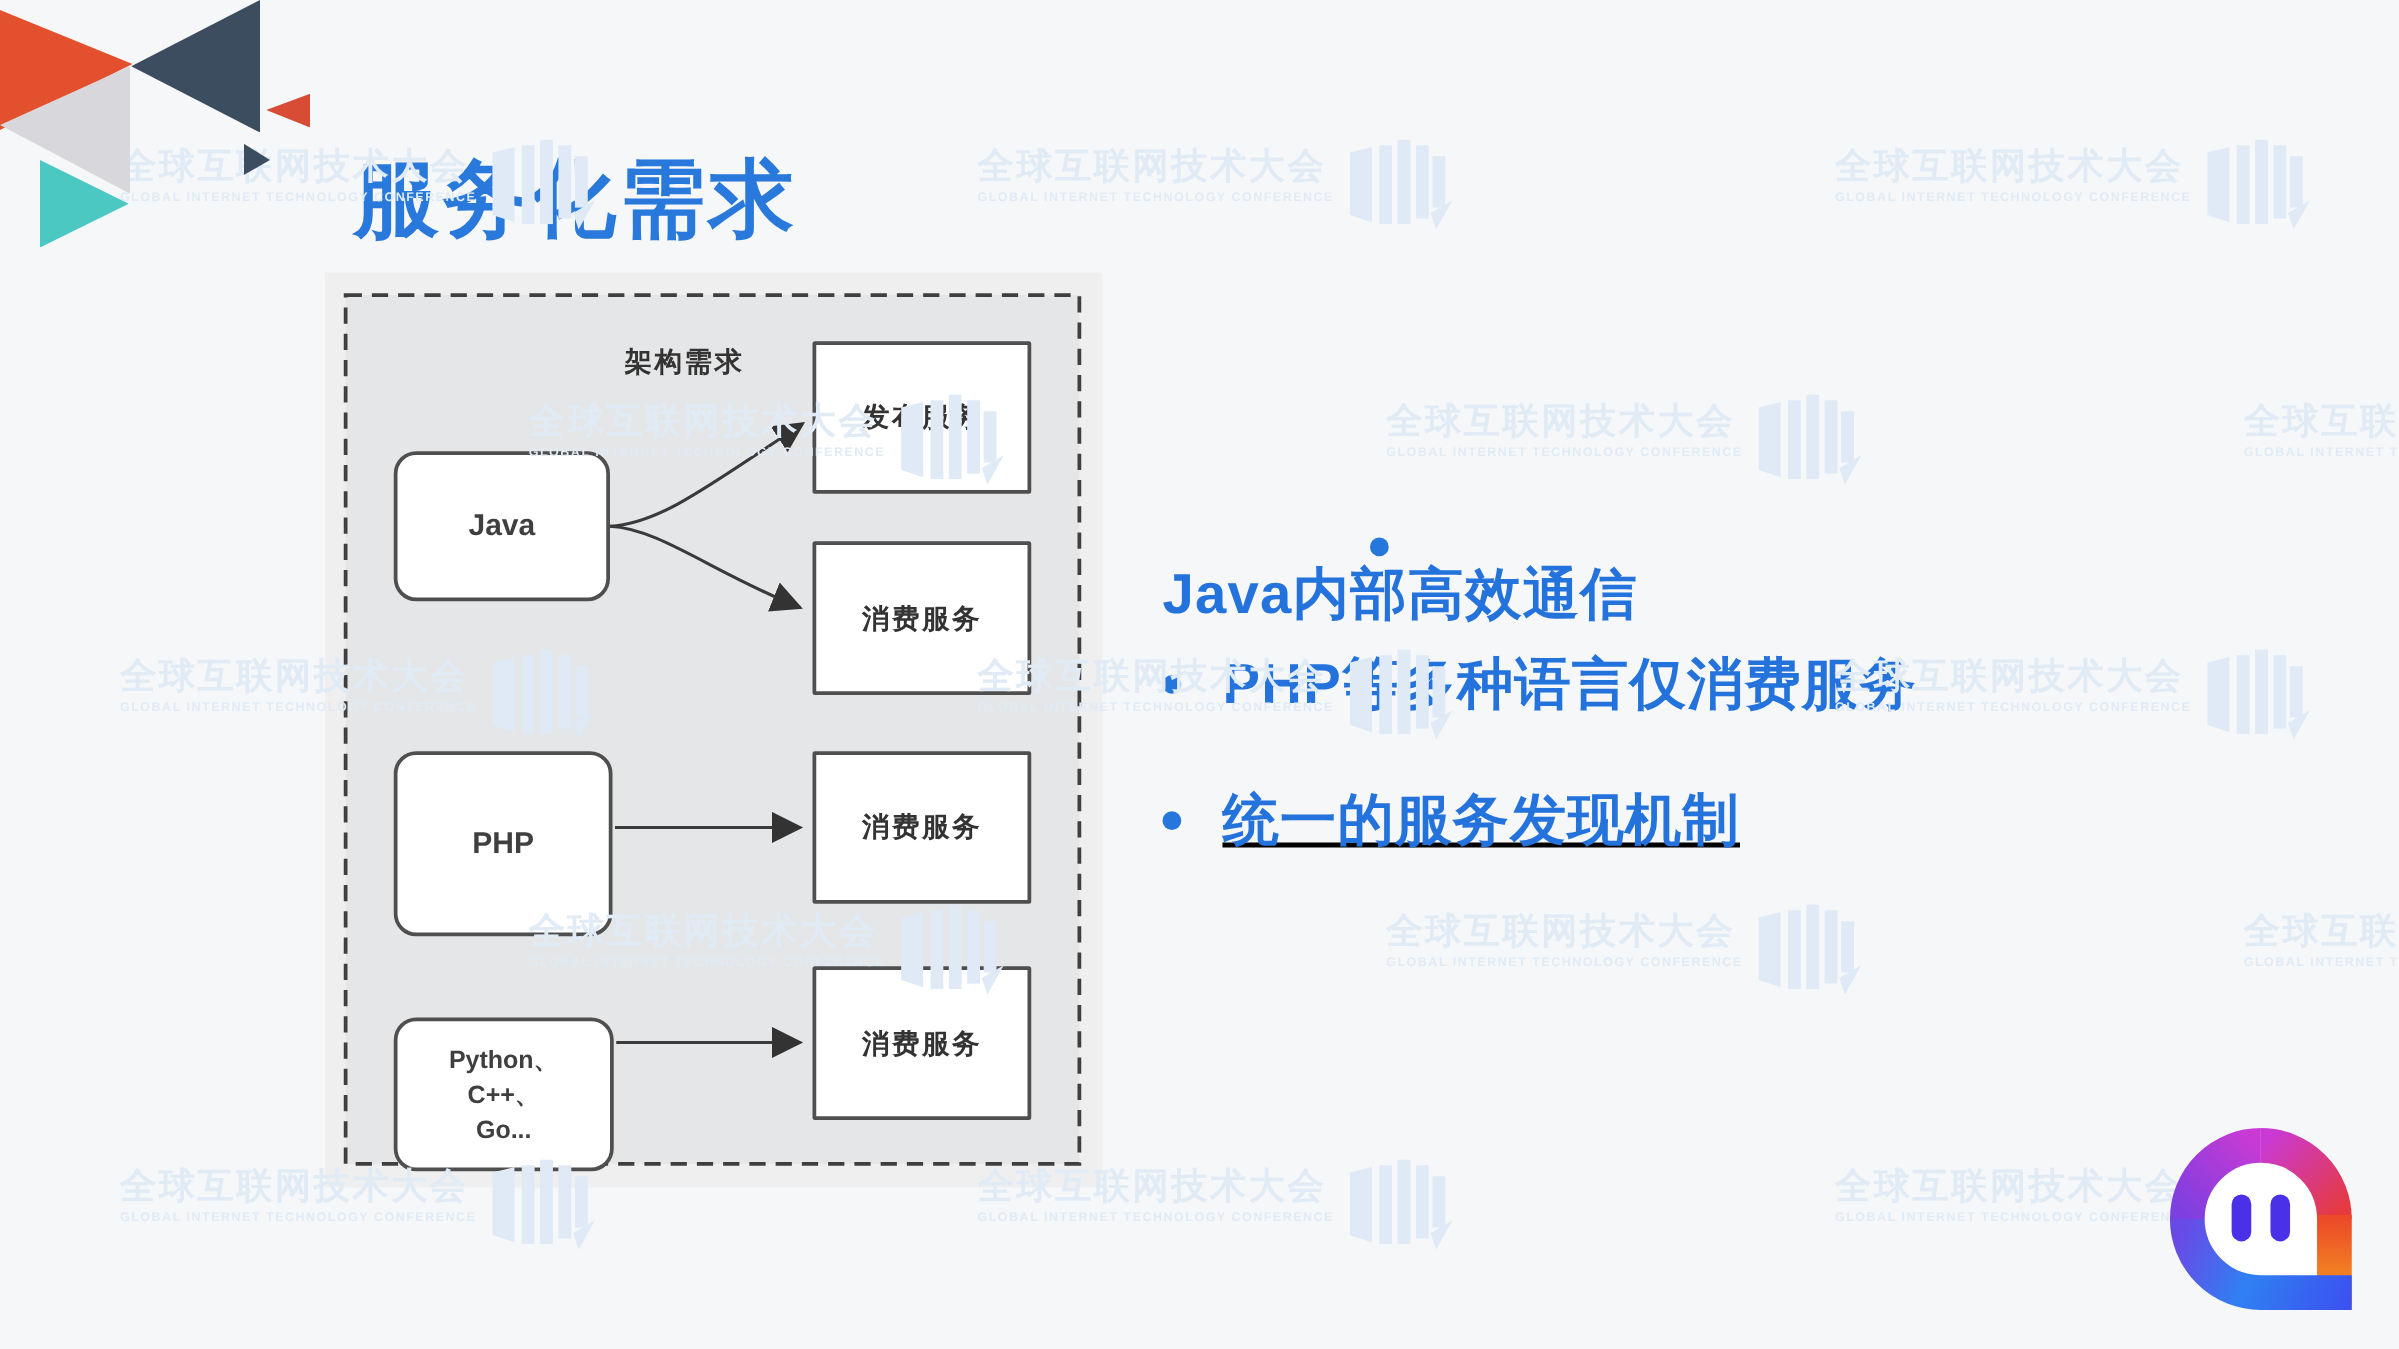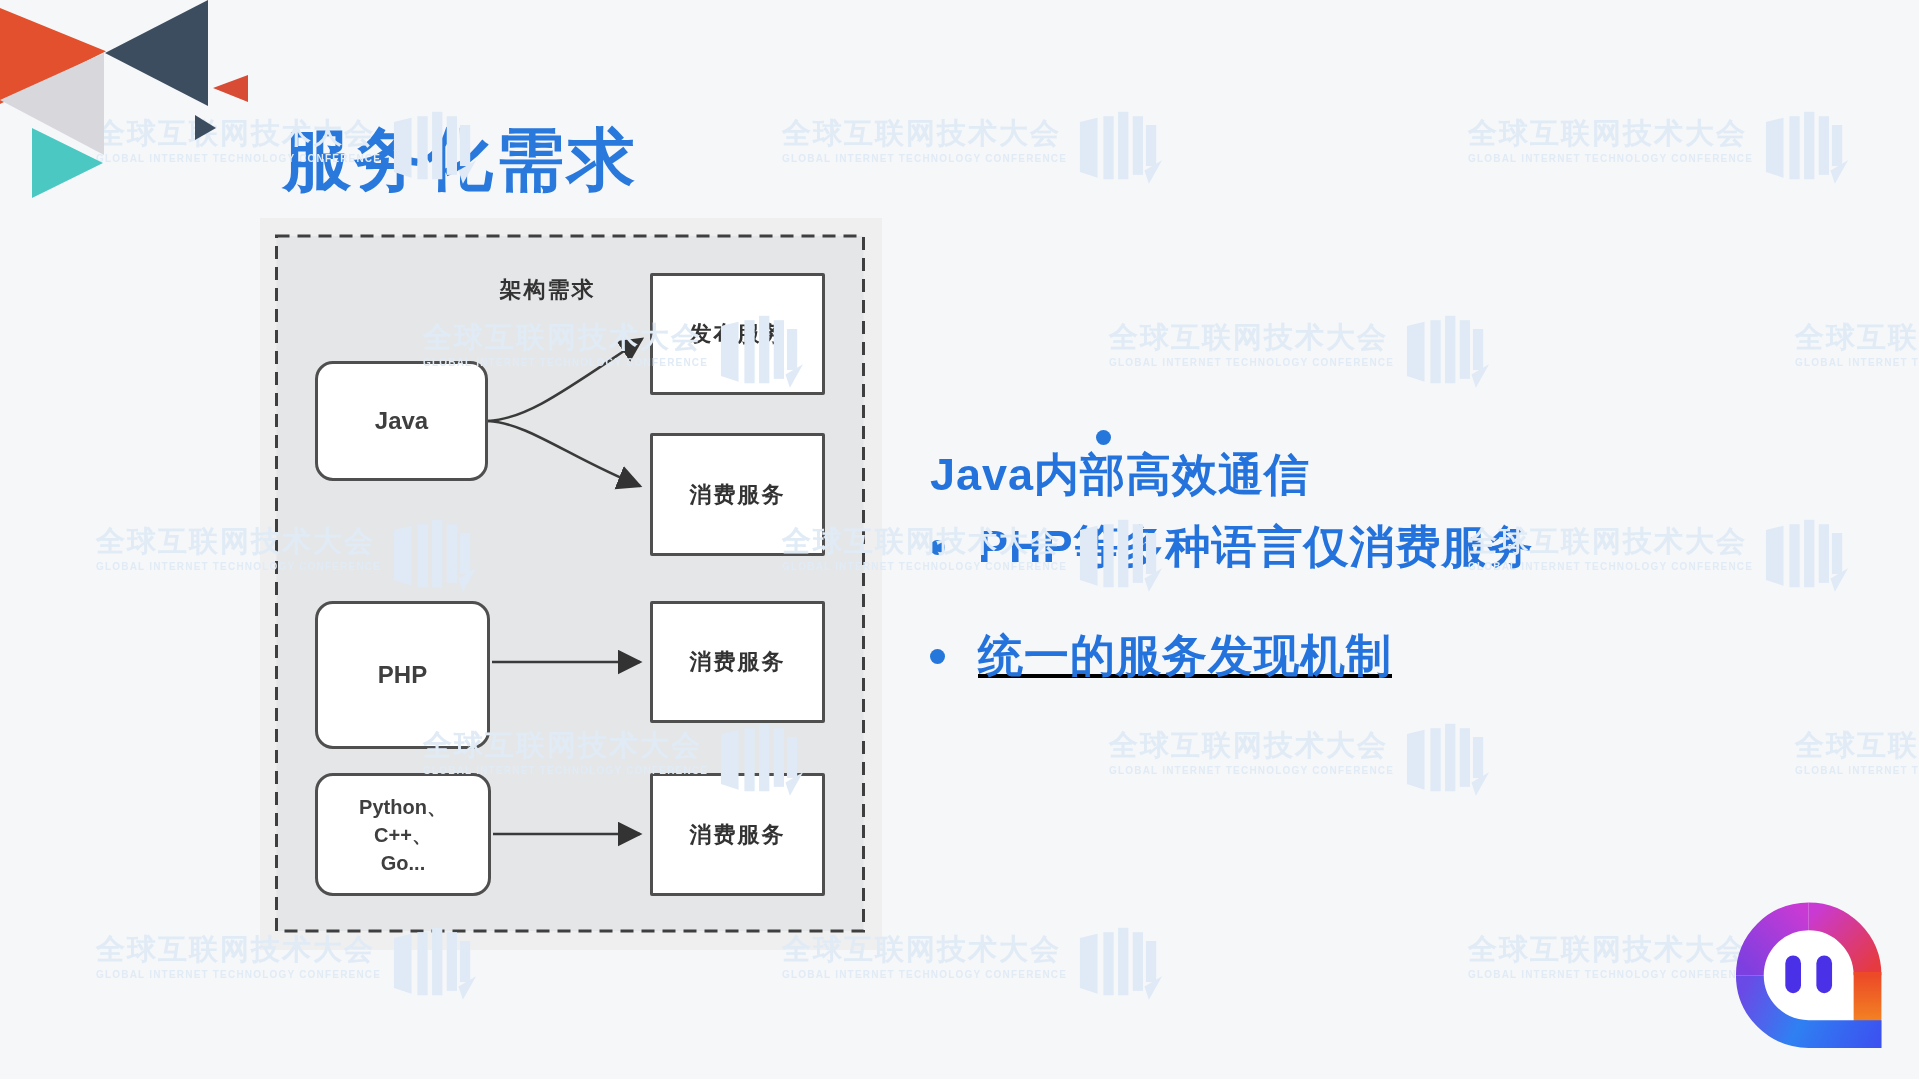--- a/index.html
+++ b/index.html
@@ -36,21 +36,21 @@
   
   .diagram{position:absolute;z-index:2;left:260px;top:218px;width:622px;height:732px;background:#efefef;}
   .diagram svg.net{position:absolute;left:0;top:0;}
   .dg-label{position:absolute;left:225px;top:57px;width:125px;text-align:center;
     font-size:22px;font-weight:700;color:#333;letter-spacing:2px;}
   .node{position:absolute;background:#fff;border:3px solid #4f4f4f;
     display:flex;align-items:center;justify-content:center;text-align:center;
     color:#3f3f3f;box-sizing:border-box;}
   .node.lang{border-radius:18px;font-size:24px;font-weight:600;}
   .node.svc{border-radius:2px;font-size:22px;font-weight:700;color:#333;letter-spacing:2px;}
-  .node.multi{flex-direction:column;font-size:20px;line-height:28px;font-weight:600;}
+  .node.multi{flex-direction:column;font-size:20px;line-height:28px;font-weight:600;margin-top:41px;}
   .n-java{left:55px;top:143px;width:173px;height:120px;}
   .n-publish{left:390px;top:55px;width:175px;height:122px;}
   .n-consume1{left:390px;top:215px;width:175px;height:123px;}
   .n-php{left:55px;top:383px;width:175px;height:148px;}
   .n-consume2{left:390px;top:383px;width:175px;height:122px;}
   .n-python{left:55px;top:555px;width:176px;height:123px;}
   .n-consume3{left:390px;top:555px;width:175px;height:123px;}
   
   .bullet-row{position:absolute;z-index:2;left:930px;height:56px;display:flex;align-items:center;}
   .bullet-row .dot{width:15px;height:15px;border-radius:50%;background:#2577db;margin-right:33px;flex:none;}

